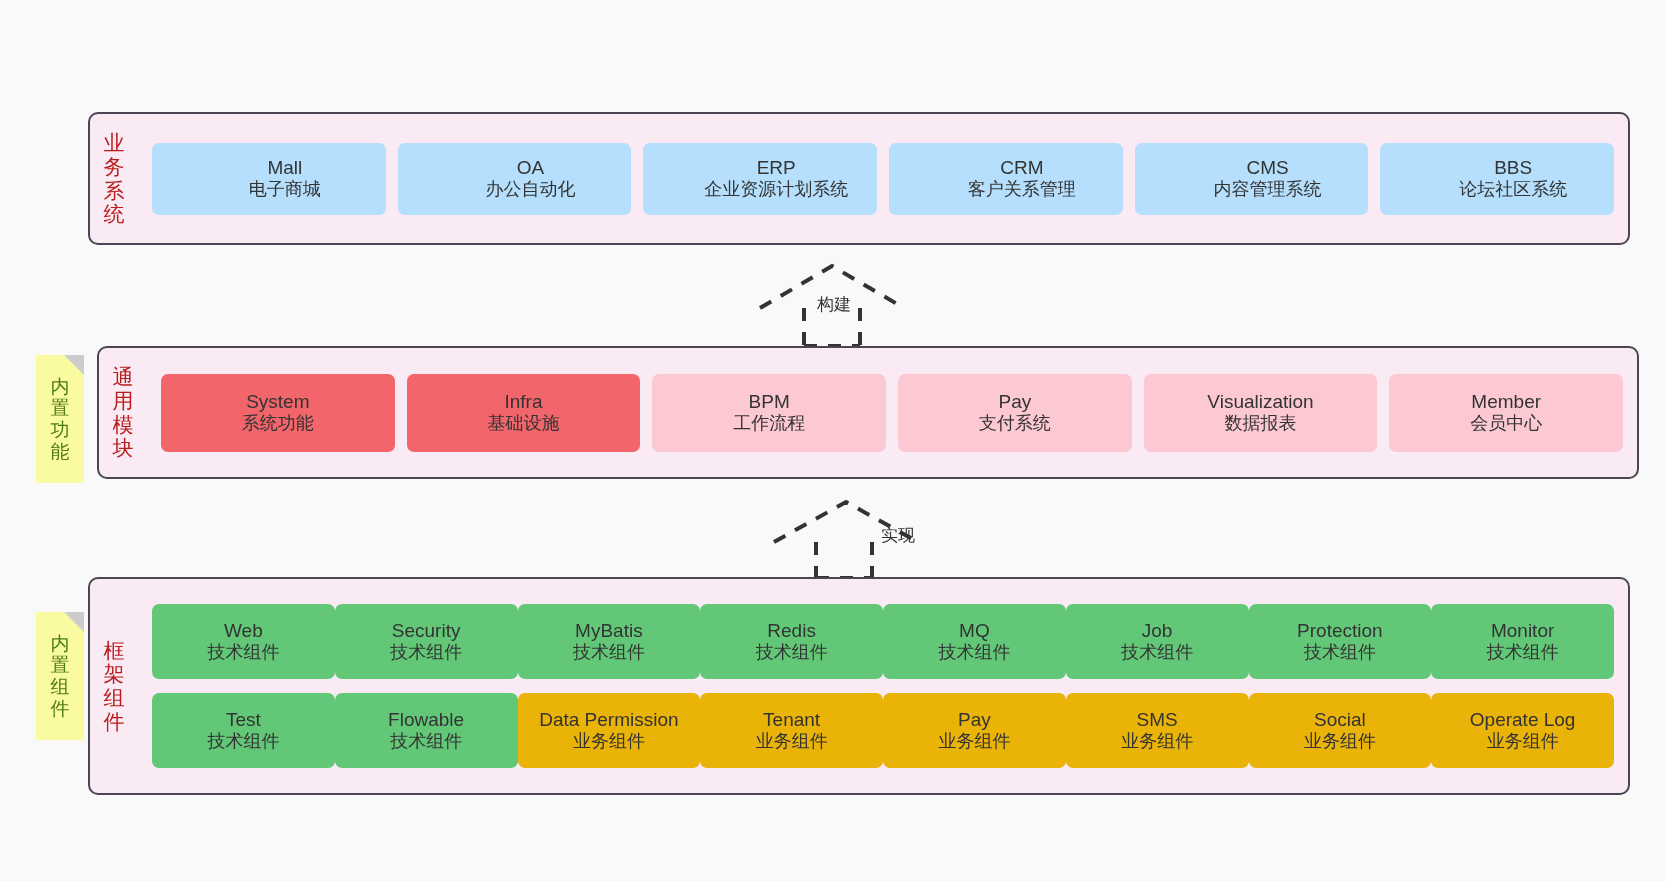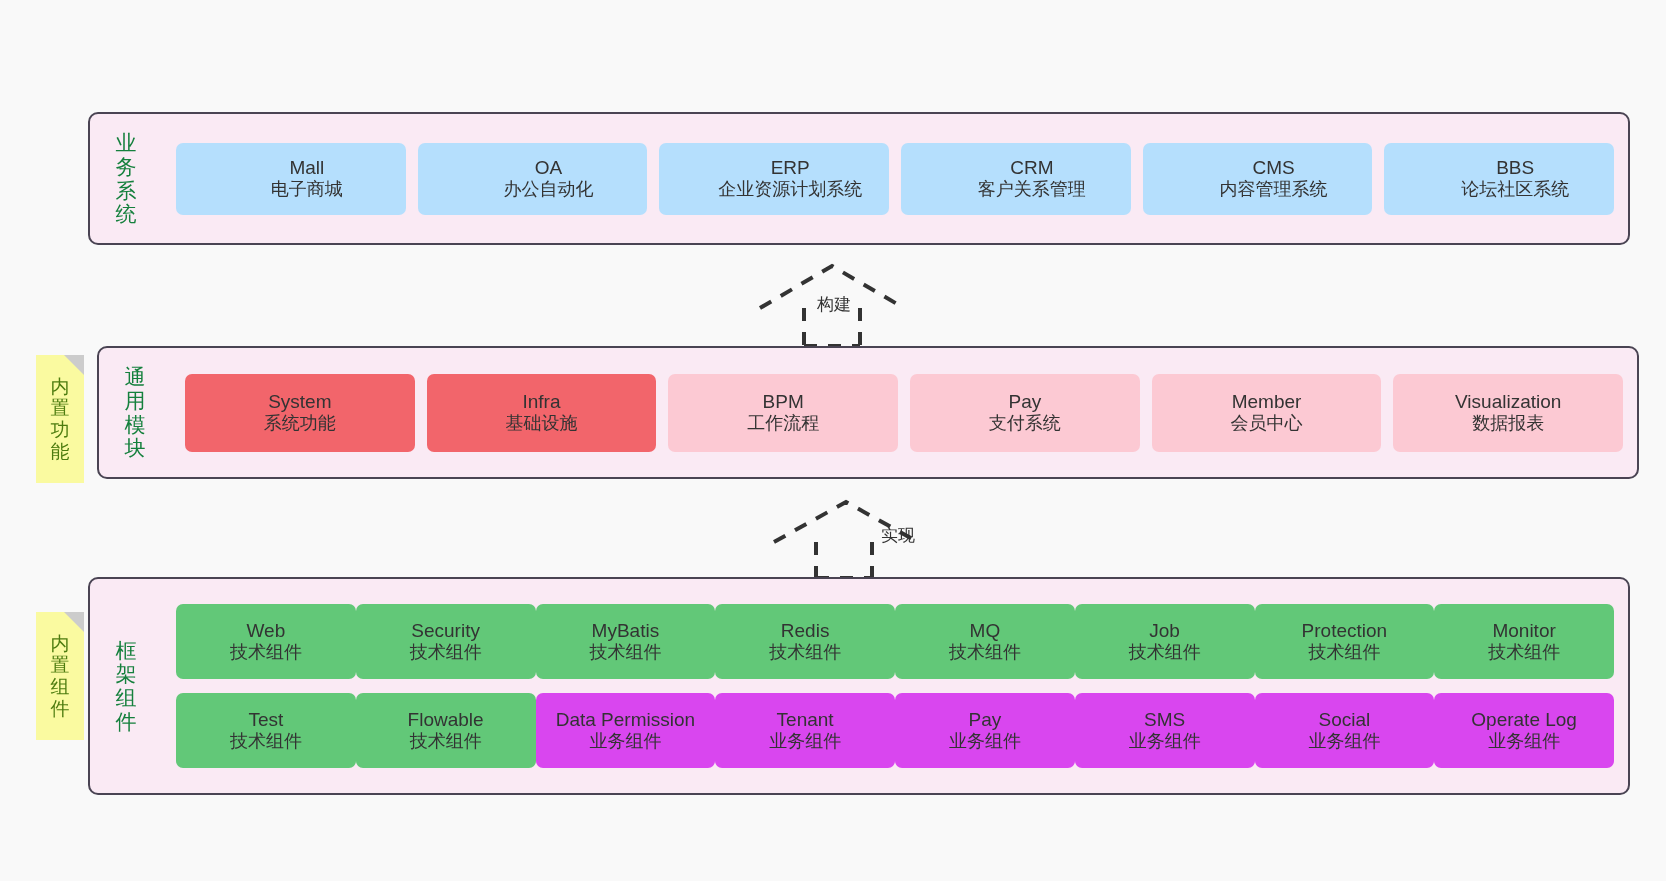--- a/index.html
+++ b/index.html
@@ -36,26 +36,26 @@
 
   
   .layer-title {
     flex: 0 0 auto;
     width: 40px;
     display: flex;
     align-items: center;
     justify-content: center;
     font-size: 21px;
     line-height: 1.12;
-    color: #15803d;
+    color: #b91c1c;
     letter-spacing: 0;
     white-space: normal;
     word-break: break-all;
     text-align: center;
-    padding: 0 16px;
+    padding: 0 4px;
   }
   .layer-title span {
     display: block;
     width: 22px;
   }
 
   .layer-body {
     flex: 1 1 auto;
     display: flex;
     align-items: center;
@@ -99,21 +99,21 @@
   .card .t-cn {
     font-size: 18px;
     white-space: nowrap;
   }
   .card.wrap .t-en { white-space: normal; }
 
   .c-blue   { background: #b5dffd; padding-left: 36px; }
   .c-red    { background: #f2656b; text-align: right; }
   .c-pink   { background: #fcc9d3; }
   .c-green  { background: #62c878; }
-  .c-lgreen { background: #d946ef; }
+  .c-lgreen { background: #eab308; }
 
   
   #layer-business { left: 88px; top: 112px; width: 1542px; height: 133px; }
   #layer-business .layer-body { gap: 12px; }
   #layer-business .card { height: 72px; }
 
   
   #layer-common { left: 88px; top: 346px; width: 1542px; height: 133px; margin-left: 9px; }
   #layer-common .layer-body { gap: 12px; }
   #layer-common .card { height: 78px; }
@@ -233,26 +233,26 @@
       </div>
       <div class="card c-pink">
         <div class="t-en">BPM</div>
         <div class="t-cn">工作流程</div>
       </div>
       <div class="card c-pink">
         <div class="t-en">Pay</div>
         <div class="t-cn">支付系统</div>
       </div>
       <div class="card c-pink">
+        <div class="t-en">Visualization</div>
+        <div class="t-cn">数据报表</div>
+      </div>
+      <div class="card c-pink">
         <div class="t-en">Member</div>
         <div class="t-cn">会员中心</div>
-      </div>
-      <div class="card c-pink">
-        <div class="t-en">Visualization</div>
-        <div class="t-cn">数据报表</div>
       </div>
     </div>
   </div>
 
   <svg class="arrow" id="arrow-impl" width="160" height="86" viewBox="0 0 160 86">
     <path d="M8 46 L80 6 L152 46" fill="none" stroke="#333333" stroke-width="4" stroke-dasharray="13,11" stroke-linecap="butt"></path>
     <path d="M50 46 L50 82 M106 46 L106 82 M50 82 L106 82" fill="none" stroke="#333333" stroke-width="4" stroke-dasharray="13,11" stroke-linecap="butt"></path>
   </svg>
   <div class="arrow-label" id="label-impl">实现</div>
 

